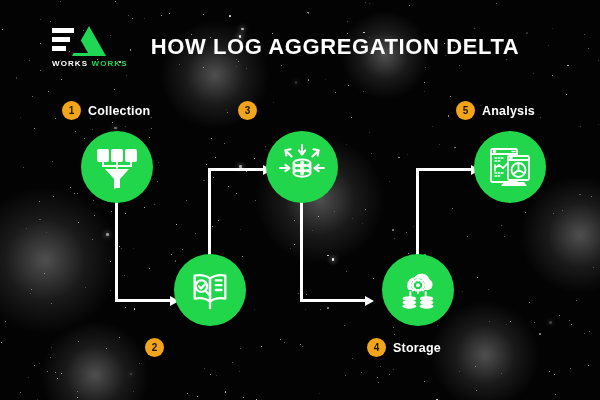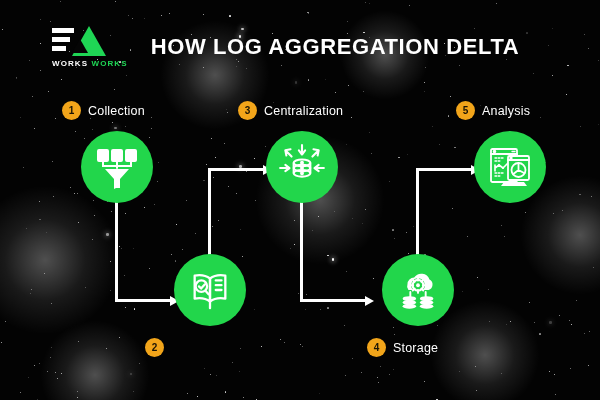--- a/index.html
+++ b/index.html
@@ -49,21 +49,21 @@
 
   
   .node { position:absolute; }
   .circle { position:absolute; width:72px; height:72px; border-radius:50%;
             background:#22d64b; display:flex; align-items:center; justify-content:center; }
   .circle svg { display:block; }
   .label-row { position:absolute; display:flex; align-items:center; gap:7px; white-space:nowrap; }
   .badge { width:19px; height:19px; border-radius:50%; background:#f2a51a;
            color:#1a1405; font-size:10px; font-weight:bold;
            display:flex; align-items:center; justify-content:center; flex:0 0 auto; }
-  .step-label { color:#ffffff; font-size:12.5px; font-weight:normal; letter-spacing:0.2px; }
+  .step-label { color:#ffffff; font-size:12.5px; font-weight:bold; letter-spacing:0.2px; }
 </style>
 </head>
 <body>
 
 <div id="stage">
 
   <div class="starfield">
     <div class="glow" style="left:-30px;  top:185px; width:150px; height:150px;"></div>
     <div class="glow" style="left:255px;  top:135px; width:130px; height:130px;"></div>
     <div class="glow" style="left:520px;  top:175px; width:120px; height:120px;"></div>
@@ -462,21 +462,20 @@
       </span>
     </div>
     <div class="label-row" style="left:145px; top:338px;">
       <span class="badge">2</span>
     </div>
   </div>
 
   <div class="node">
     <div class="label-row" style="left:238px; top:101px;">
       <span class="badge">3</span>
-      <span class="step-label">Centralization</span>
     </div>
     <div class="circle" style="left:266px; top:131px;">
       <span>
       <svg width="50" height="50" viewBox="0 0 48 48" fill="none" stroke="#ffffff" stroke-width="2" stroke-linejoin="round">
         <ellipse cx="24" cy="20" rx="8" ry="3.2"></ellipse>
         <path d="M16 20 v10 M32 20 v10"></path>
         <ellipse cx="24" cy="25" rx="8" ry="3.2"></ellipse>
         <ellipse cx="24" cy="30" rx="8" ry="3.2"></ellipse>
         <circle cx="24" cy="20" r="0.9" fill="#ffffff"></circle>
         <circle cx="24" cy="25" r="0.9" fill="#ffffff"></circle>

